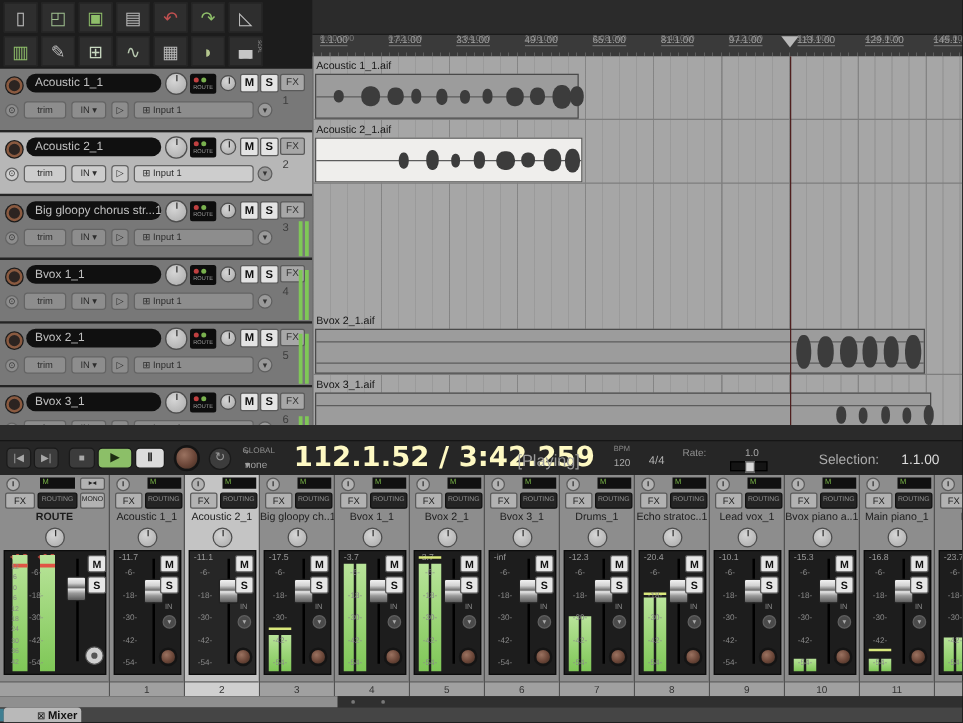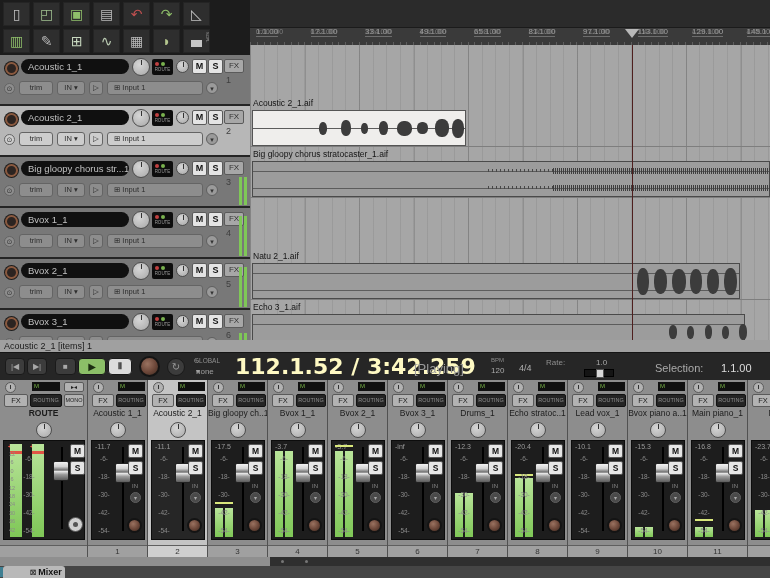--- a/index.html
+++ b/index.html
@@ -375,72 +375,77 @@
         <div class="rtime">4:16.000</div>
       </div>
       <div class="rmark" style="left: 493.5px; border-left: 1px solid rgb(109, 109, 109); padding-left: 2px;">
         <div class="rbar">145.1.00</div>
         <div class="rtime">4:48.000</div>
       </div>
       <div class="ticks"></div>
       <div class="ph-tri" style="left: 375px;"></div>
     </div>
   <div id="arrange">
+      <div class="lane" style="top: 0px;">
+        <div class="ilabel">Acoustic 1_1.aif</div>
+        <div class="item" style="left: 2px; width: 211px;">
+          <div class="cline" style="top: 17px;"></div>
+          <div class="blob" style="left: 14px; width: 8px; height: 10px; top: 12px;"></div>
+          <div class="blob" style="left: 36px; width: 15px; height: 16px; top: 9px;"></div>
+          <div class="blob" style="left: 57px; width: 13px; height: 14px; top: 10px;"></div>
+          <div class="blob" style="left: 76px; width: 8px; height: 12px; top: 11px;"></div>
+          <div class="blob" style="left: 96px; width: 9px; height: 13px; top: 11px;"></div>
+          <div class="blob" style="left: 115px; width: 8px; height: 11px; top: 12px;"></div>
+          <div class="blob" style="left: 133px; width: 8px; height: 12px; top: 11px;"></div>
+          <div class="blob" style="left: 152px; width: 14px; height: 15px; top: 10px;"></div>
+          <div class="blob" style="left: 171px; width: 12px; height: 14px; top: 10px;"></div>
+          <div class="blob" style="left: 189px; width: 15px; height: 19px; top: 8px;"></div>
+          <div class="blob" style="left: 203px; width: 11px; height: 16px; top: 9px;"></div>
+        </div>
+      </div>
       <div class="lane" style="top: 51px;">
         <div class="ilabel">Acoustic 2_1.aif</div>
         <div class="item sel" style="left: 2px; width: 214px;">
           <div class="cline" style="top: 17px;"></div>
           <div class="blob" style="left: 66px; width: 8px; height: 13px; top: 11px;"></div>
           <div class="blob" style="left: 88px; width: 10px; height: 16px; top: 9px;"></div>
           <div class="blob" style="left: 108px; width: 7px; height: 11px; top: 12px;"></div>
           <div class="blob" style="left: 126px; width: 9px; height: 14px; top: 10px;"></div>
           <div class="blob" style="left: 144px; width: 15px; height: 15px; top: 10px;"></div>
           <div class="blob" style="left: 164px; width: 11px; height: 12px; top: 11px;"></div>
           <div class="blob" style="left: 182px; width: 14px; height: 18px; top: 8px;"></div>
           <div class="blob" style="left: 199px; width: 12px; height: 19px; top: 8px;"></div>
         </div>
       </div>
-      <div class="lane" style="top: 102px;">
-        <div class="ilabel">Big gloopy chorus stratocaster_1.aif</div>
-        <div class="item" style="left: 2px; width: 518px;">
-          <div class="cline" style="top: 9px;"></div>
-          <div class="cline" style="top: 26px;"></div>
-          <div class="noise" style="left: 235px; width: 65px; height: 3px; top: 7px;"></div>
-          <div class="noise" style="left: 235px; width: 65px; height: 3px; top: 24px;"></div>
-          <div class="noise dense" style="left: 300px; width: 218px; height: 6px; top: 6px;"></div>
-          <div class="noise dense" style="left: 300px; width: 218px; height: 6px; top: 23px;"></div>
-        </div>
-      </div>
       <div class="lane" style="top: 204px;">
-        <div class="ilabel">Natu 2_1.aif</div>
+        <div class="ilabel">Bvox 2_1.aif</div>
         <div class="item" style="left: 2px; width: 488px;">
           <div class="cline" style="top: 9px;"></div>
           <div class="cline" style="top: 26px;"></div>
           <div class="blob" style="left: 384px; width: 12px; height: 27px; top: 4px;"></div>
           <div class="blob" style="left: 401px; width: 13px; height: 25px; top: 5px;"></div>
           <div class="blob" style="left: 419px; width: 14px; height: 25px; top: 5px;"></div>
           <div class="blob" style="left: 437px; width: 12px; height: 25px; top: 5px;"></div>
           <div class="blob" style="left: 454px; width: 12px; height: 25px; top: 5px;"></div>
           <div class="blob" style="left: 471px; width: 13px; height: 27px; top: 4px;"></div>
         </div>
       </div>
       <div class="lane" style="top: 255px;">
-        <div class="ilabel">Echo 3_1.aif</div>
+        <div class="ilabel">Bvox 3_1.aif</div>
         <div class="item" style="left: 2px; width: 493px;">
           <div class="cline" style="top: 9px;"></div>
           <div class="blob" style="left: 416px; width: 8px; height: 14px; top: 10px;"></div>
           <div class="blob" style="left: 434px; width: 7px; height: 13px; top: 11px;"></div>
           <div class="blob" style="left: 452px; width: 7px; height: 14px; top: 10px;"></div>
           <div class="blob" style="left: 469px; width: 7px; height: 13px; top: 11px;"></div>
           <div class="blob" style="left: 486px; width: 8px; height: 16px; top: 9px;"></div>
         </div>
       </div>
       <div style="left: 382px; top: 0px; width: 1px; height: 295px; background: rgb(78, 31, 30); z-index: 6;"></div>
     </div>
-  <div id="statusline">Acoustic 2_1 [items] 1</div>
 
   <div id="transport">
     <div class="tp-btn" style="left:5px;width:20px;">|◀</div>
     <div class="tp-btn" style="left:27px;width:20px;">▶|</div>
     <div class="tp-btn" style="left:55px;width:21px;">■</div>
     <div class="tp-btn" id="tp-play" style="left:78px;width:28px;">▶</div>
     <div class="tp-btn" id="tp-pause" style="left:108px;width:24px;">Ⅱ</div>
     <div id="tp-rec"></div>
     <div id="tp-rep">↻</div>
     <div id="tp-global">

